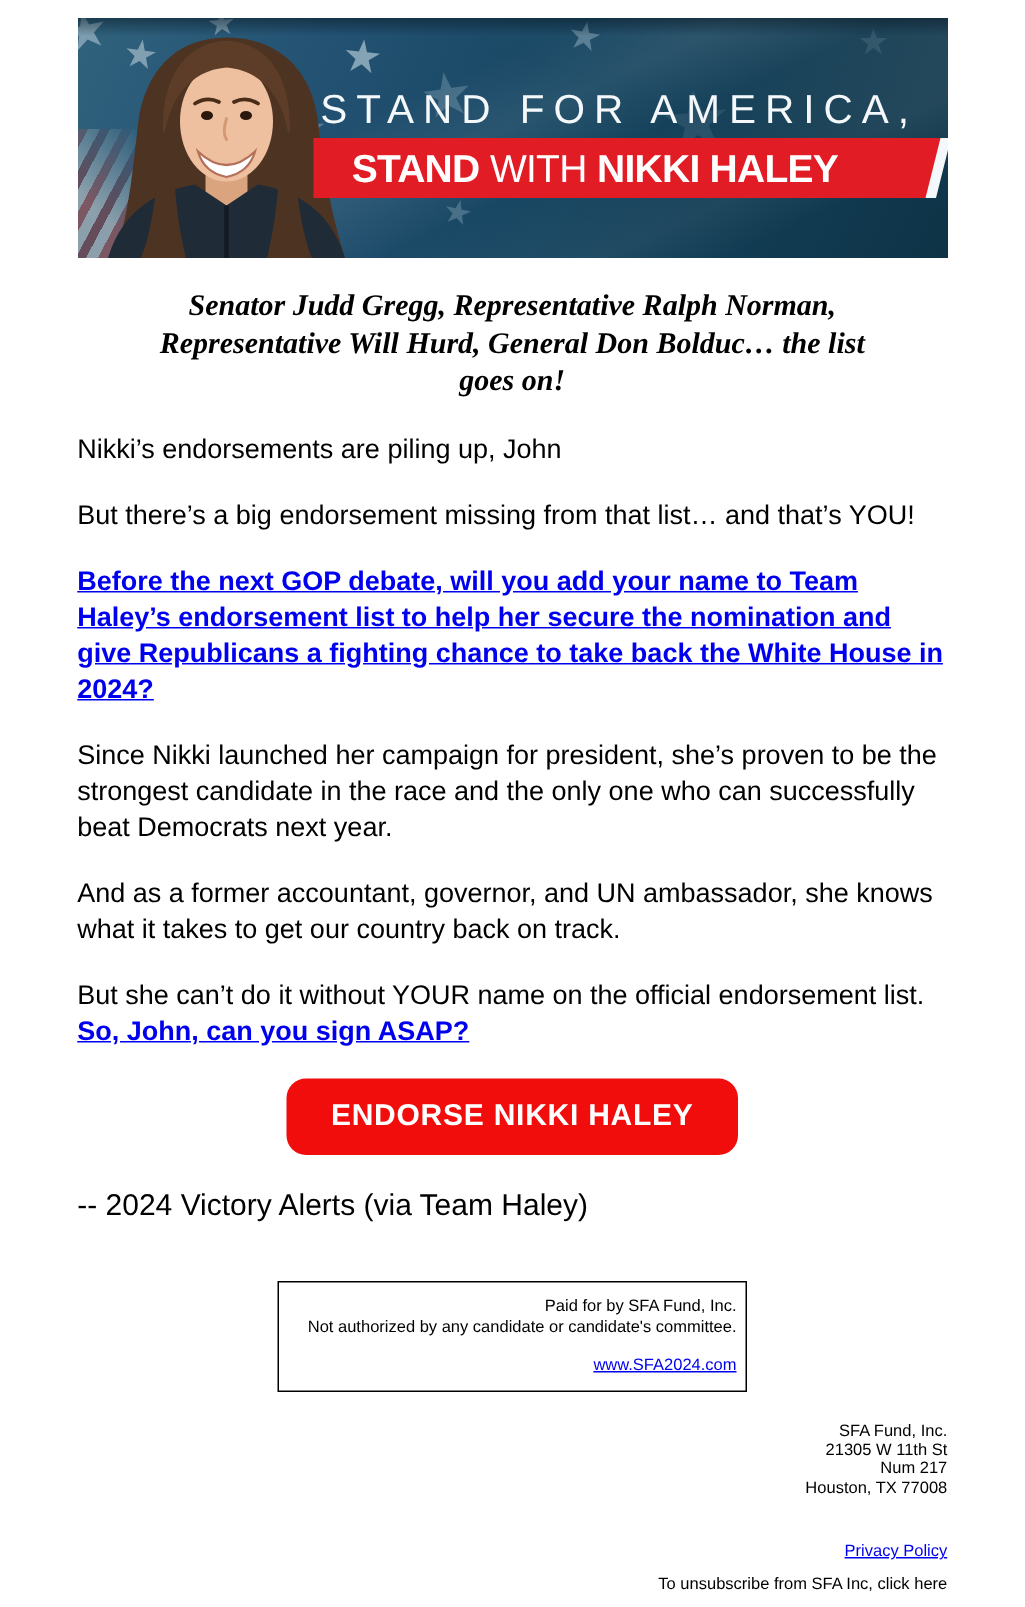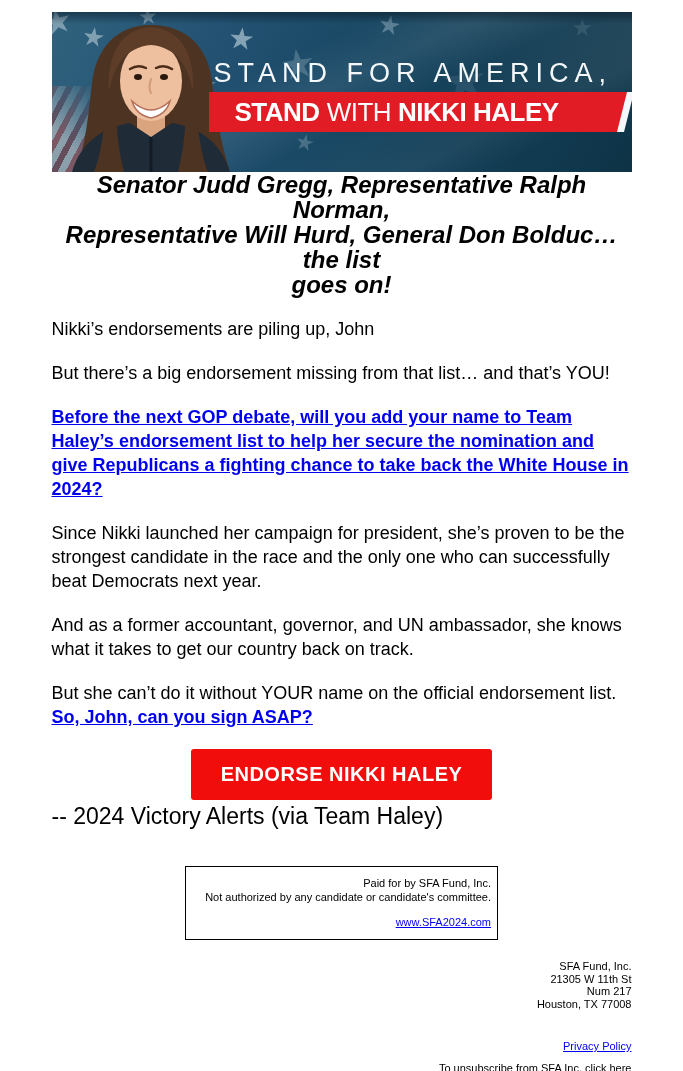--- a/index.html
+++ b/index.html
@@ -59,32 +59,32 @@
   }
   .red-band .heavy { font-weight: 700; letter-spacing: -0.5px; }
   .red-band .light { font-weight: 400; margin: 0 7px; letter-spacing: -0.5px; text-align: right; }
   .white-slash {
     position: absolute; left: 570px; top: 80px; width: 7px; height: 40px; z-index: 5;
     background: #f4f8fa; transform: skewX(-14deg);
   }
 
   
   .headline {
-    margin-top: 0; text-align: center;
-    font-size: 24px; line-height: 25px; font-weight: bold; font-style: italic;
+    margin-top: 20px; text-align: center;
+    font-size: 20px; line-height: 25px; font-weight: bold; font-style: italic; font-family: Liberation Serif, serif;
   }
   .para { margin-top: 20px; font-size: 18px; line-height: 24px; }
   a.biglink { color: #0000EE; font-weight: bold; text-decoration: underline; }
   .cta-wrap { margin-top: 20px; text-align: center; }
   .cta {
     display: inline-block; background: #f20d0d; color: #fff;
     font-weight: bold; font-size: 20px; letter-spacing: .5px;
-    padding: 14px 30px; border-radius: 3px; text-decoration: none;
+    padding: 14px 30px; border-radius: 13px; text-decoration: none;
   }
-  .signature { margin-top: 4px; font-size: 23px; line-height: 24px; }
+  .signature { margin-top: 22px; font-size: 20px; line-height: 24px; }
 
   
   .footer { text-align: right; }
   .disclaimer-box {
     width: 313px; margin: 38px auto 0; border: 1px solid #000;
     padding: 9px 6px 10px; font-size: 11px; line-height: 14px;
   }
   a.smalllink { color: #0000EE; text-decoration: underline; font-size: 11px; }
   .disclaimer-box a.smalllink { display: inline-block; margin-top: 11px; }
   .address { margin-top: 20px; font-size: 11px; line-height: 12.5px; }

